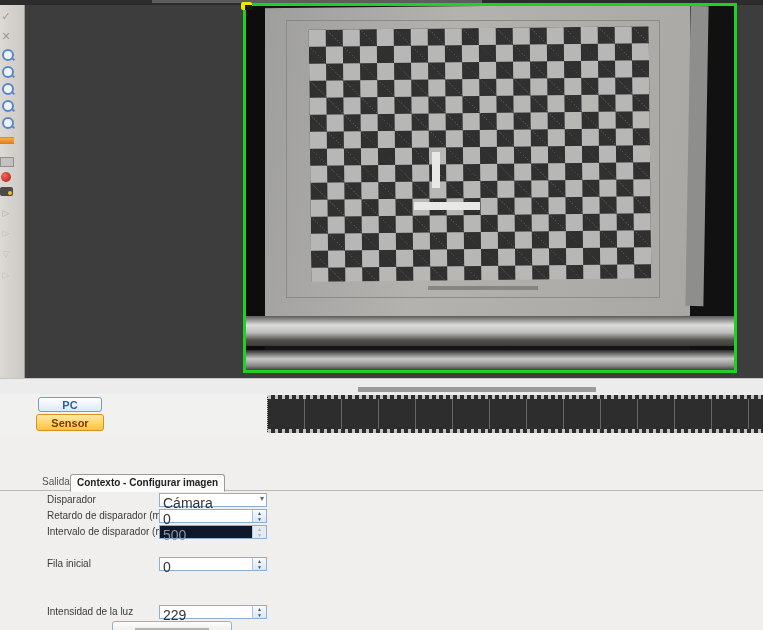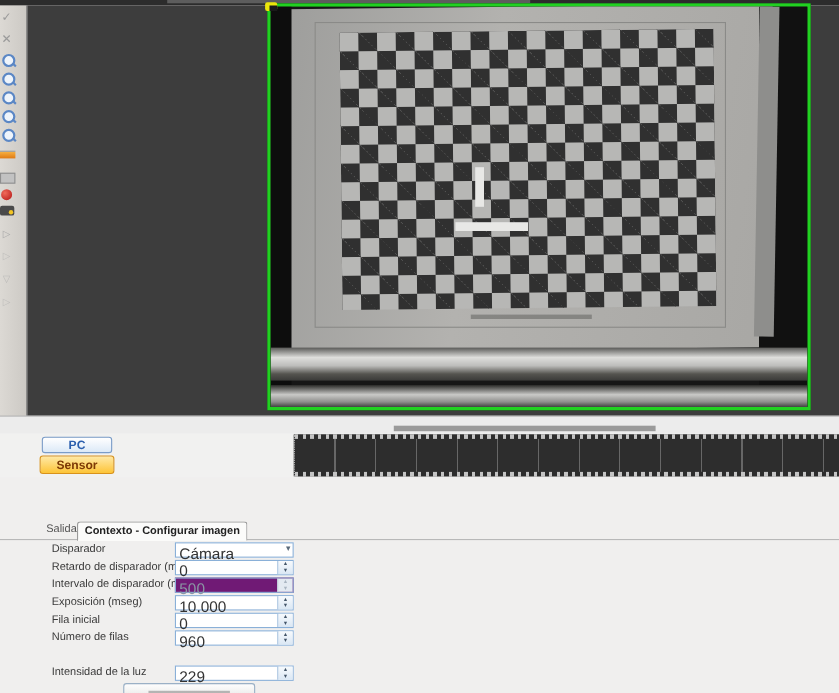--- a/index.html
+++ b/index.html
@@ -101,21 +101,21 @@
      box-sizing:border-box;}
   .fval{position:absolute;left:3px;top:1px;font-size:14px;color:#333;}
   .spinbtns{position:absolute;right:0;top:0;width:13px;height:12px;
      background:linear-gradient(#f7fafd,#dae7f4);border-left:1px solid #a8c4e0;}
   .spinbtns i{position:absolute;left:0;width:13px;height:6px;font-style:normal;font-size:5px;line-height:6px;
      text-align:center;color:#44566a;}
   .spinbtns i.up{top:0;} .spinbtns i.dn{bottom:0;}
   .spinbtns i.up::after{content:"\25B2";} .spinbtns i.dn::after{content:"\25BC";}
   .combo-arrow{position:absolute;right:2px;top:0px;font-size:8px;color:#5a6a7a;}
   .combo-arrow::after{content:"\25BE";}
-  .field.disabled{background:#701a75;text-align:right;}
+  .field.disabled{background:#0f172a;text-align:right;}
   .field.disabled .fval{color:#8a96a4;}
   .field.disabled .spinbtns{background:#e3eaf1;border-left-color:#c2cedb;}
   .field.disabled .spinbtns i{color:#aab6c2;}
   .partial-btn{position:absolute;left:112px;top:154px;width:118px;height:14px;border:1px solid #9ab0c6;
      border-radius:3px 3px 0 0;background:linear-gradient(#fdfdfd,#e6e6e4);}
   .partial-btn .smudge{position:absolute;left:22px;top:6px;width:74px;height:4px;background:#9a9a98;opacity:.7;}
 </style>
 </head>
 <body>
 
@@ -211,52 +211,32 @@
         <span class="flabel">Intervalo de disparador (mseg)</span>
         <div class="field disabled">
           <span class="fval">500</span>
           <span class="spinbtns">
               <i class="up"></i>
               <i class="dn"></i>
             </span>
         </div>
       </div>
 
-      <div class="frow" style="top:48px">
-        <span class="flabel">Exposición (mseg)</span>
-        <div class="field">
-          <span class="fval">10,000</span>
-          <span class="spinbtns">
-              <i class="up"></i>
-              <i class="dn"></i>
-            </span>
-        </div>
-      </div>
 
       <div class="frow" style="top:64px">
         <span class="flabel">Fila inicial</span>
         <div class="field">
           <span class="fval">0</span>
           <span class="spinbtns">
               <i class="up"></i>
               <i class="dn"></i>
             </span>
         </div>
       </div>
 
-      <div class="frow" style="top:80px">
-        <span class="flabel">Número de filas</span>
-        <div class="field">
-          <span class="fval">960</span>
-          <span class="spinbtns">
-              <i class="up"></i>
-              <i class="dn"></i>
-            </span>
-        </div>
-      </div>
 
 
       <div class="frow" style="top:112px">
         <span class="flabel">Intensidad de la luz</span>
         <div class="field">
           <span class="fval">229</span>
           <span class="spinbtns">
               <i class="up"></i>
               <i class="dn"></i>
             </span>

